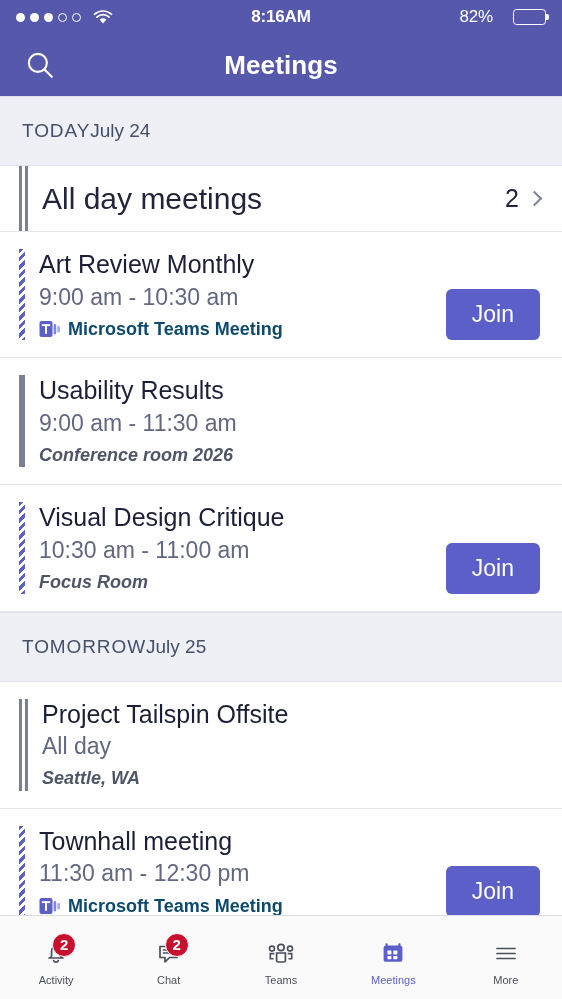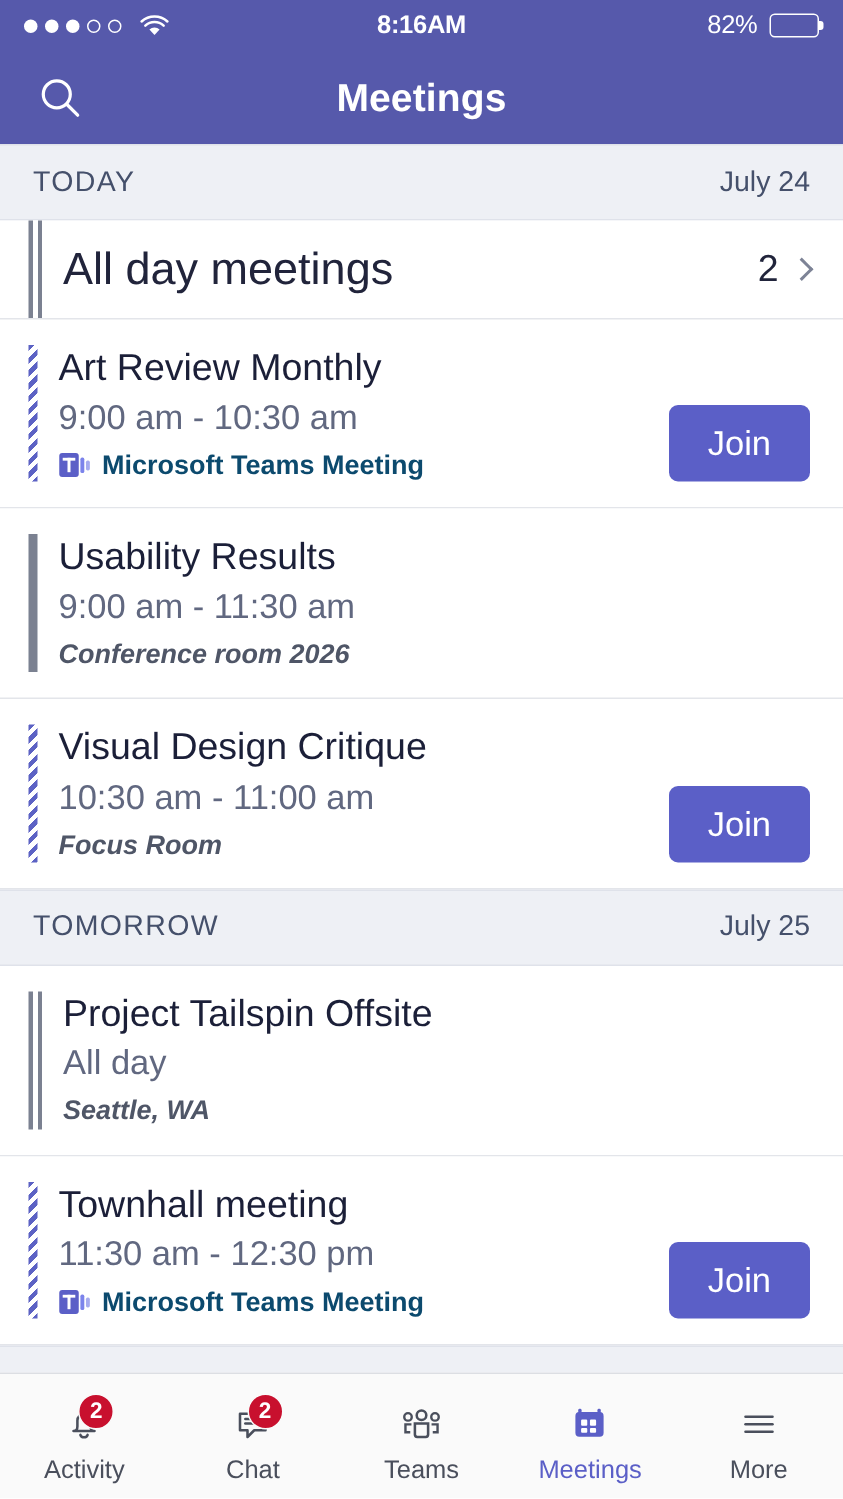--- a/index.html
+++ b/index.html
@@ -20,43 +20,43 @@
   .sb-left { display: flex; align-items: center; gap: 9px; }
   .dots { display: flex; align-items: center; gap: 5px; }
   .dot { width: 9px; height: 9px; border-radius: 50%; }
   .dot.on { background: #ffffff; }
   .dot.off { background: transparent; border: 1.3px solid #ffffff; }
   .wifi { width: 19px; height: 14px; position: relative; margin-left: 3px; }
   .sb-center {
     position: absolute; left: 0; right: 0; text-align: center;
     font-size: 17px; font-weight: 600; letter-spacing: -0.2px;
   }
-  .sb-right { margin-left: auto; display: flex; align-items: center; gap: 8px; position: relative; z-index: 2; }
+  .sb-right { margin-left: auto; display: flex; align-items: center; gap: 20px; position: relative; z-index: 2; }
   .pct { font-size: 17px; font-weight: 400; letter-spacing: -0.2px; }
   .battery { width: 33px; height: 16px; border: 1.6px solid #fff; border-radius: 3.5px; padding: 1.6px; position: relative; }
   .battery::after {
     content: ""; position: absolute; right: -4px; top: 50%; transform: translateY(-50%);
     width: 2.6px; height: 6px; background: #fff; border-radius: 0 2px 2px 0;
   }
   .battery .fill { height: 100%; background: #fff; border-radius: 1.5px; width: 82%; }
 
   
   .navbar {
     height: 62px; background: #5659ab; color: #fff;
     display: flex; align-items: center; position: relative; flex: 0 0 62px;
   }
   .nav-search { position: absolute; left: 18px; top: 50%; transform: translateY(-50%);
     width: 44px; height: 44px; display: flex; align-items: center; justify-content: center; cursor: pointer; }
   .nav-title { width: 100%; text-align: center; font-size: 26px; font-weight: 600; letter-spacing: 0.1px; }
 
   
   .list { flex: 1 1 auto; background: #ffffff; overflow: hidden; }
   .section-header {
-    background: #eef0f5; height: 51px; display: flex; align-items: center;
-    justify-content: space-between; padding: 0 22px;
+    background: #eef0f5; height: 70px; display: flex; align-items: center;
+    padding: 0 22px;
     border-bottom: 1px solid #dfe2ea; border-top: 1px solid #dfe2ea;
   }
   .section-header .sh-label { font-size: 19px; color: #45506b; letter-spacing: 0.9px; }
   .section-header .sh-date  { font-size: 19px; color: #45506b; }
 
   .allday-row {
     height: 66px; display: flex; align-items: center; padding: 0 22px 0 19px;
     border-bottom: 1px solid #e3e5ea; background: #fff; position: relative;
   }
   .allday-row .accent-double { margin-right: 14px; }
@@ -100,21 +100,21 @@
   .teams-icon { width: 22px; height: 22px; position: relative; display: inline-block; }
 
   
   .tabbar {
     flex: 0 0 84px; height: 84px; background: #fafafa;
     border-top: 1px solid #dcdee3; display: flex; align-items: stretch;
   }
   .tab { flex: 1 1 0; display: flex; flex-direction: column; align-items: center;
     justify-content: center; gap: 4px; cursor: pointer; position: relative; padding-top: 6px; }
   .tab-icon { position: relative; width: 40px; height: 34px; display: flex; align-items: center; justify-content: center; }
-  .tab-label { font-size: 17px; color: #4a4f5c; text-align: center; }
+  .tab-label { font-size: 11px; color: #4a4f5c; text-align: center; }
   .tab.active .tab-label { color: #5b5fc7; }
   .badge {
     position: absolute; top: -3px; right: 0px; min-width: 24px; height: 24px;
     background: #c8102e; color: #fff; border-radius: 12px; font-size: 15px; font-weight: bold;
     display: flex; align-items: center; justify-content: center; padding: 0 5px;
     border: 1.5px solid #fafafa;
   }
 </style>
 </head>
 <body>

